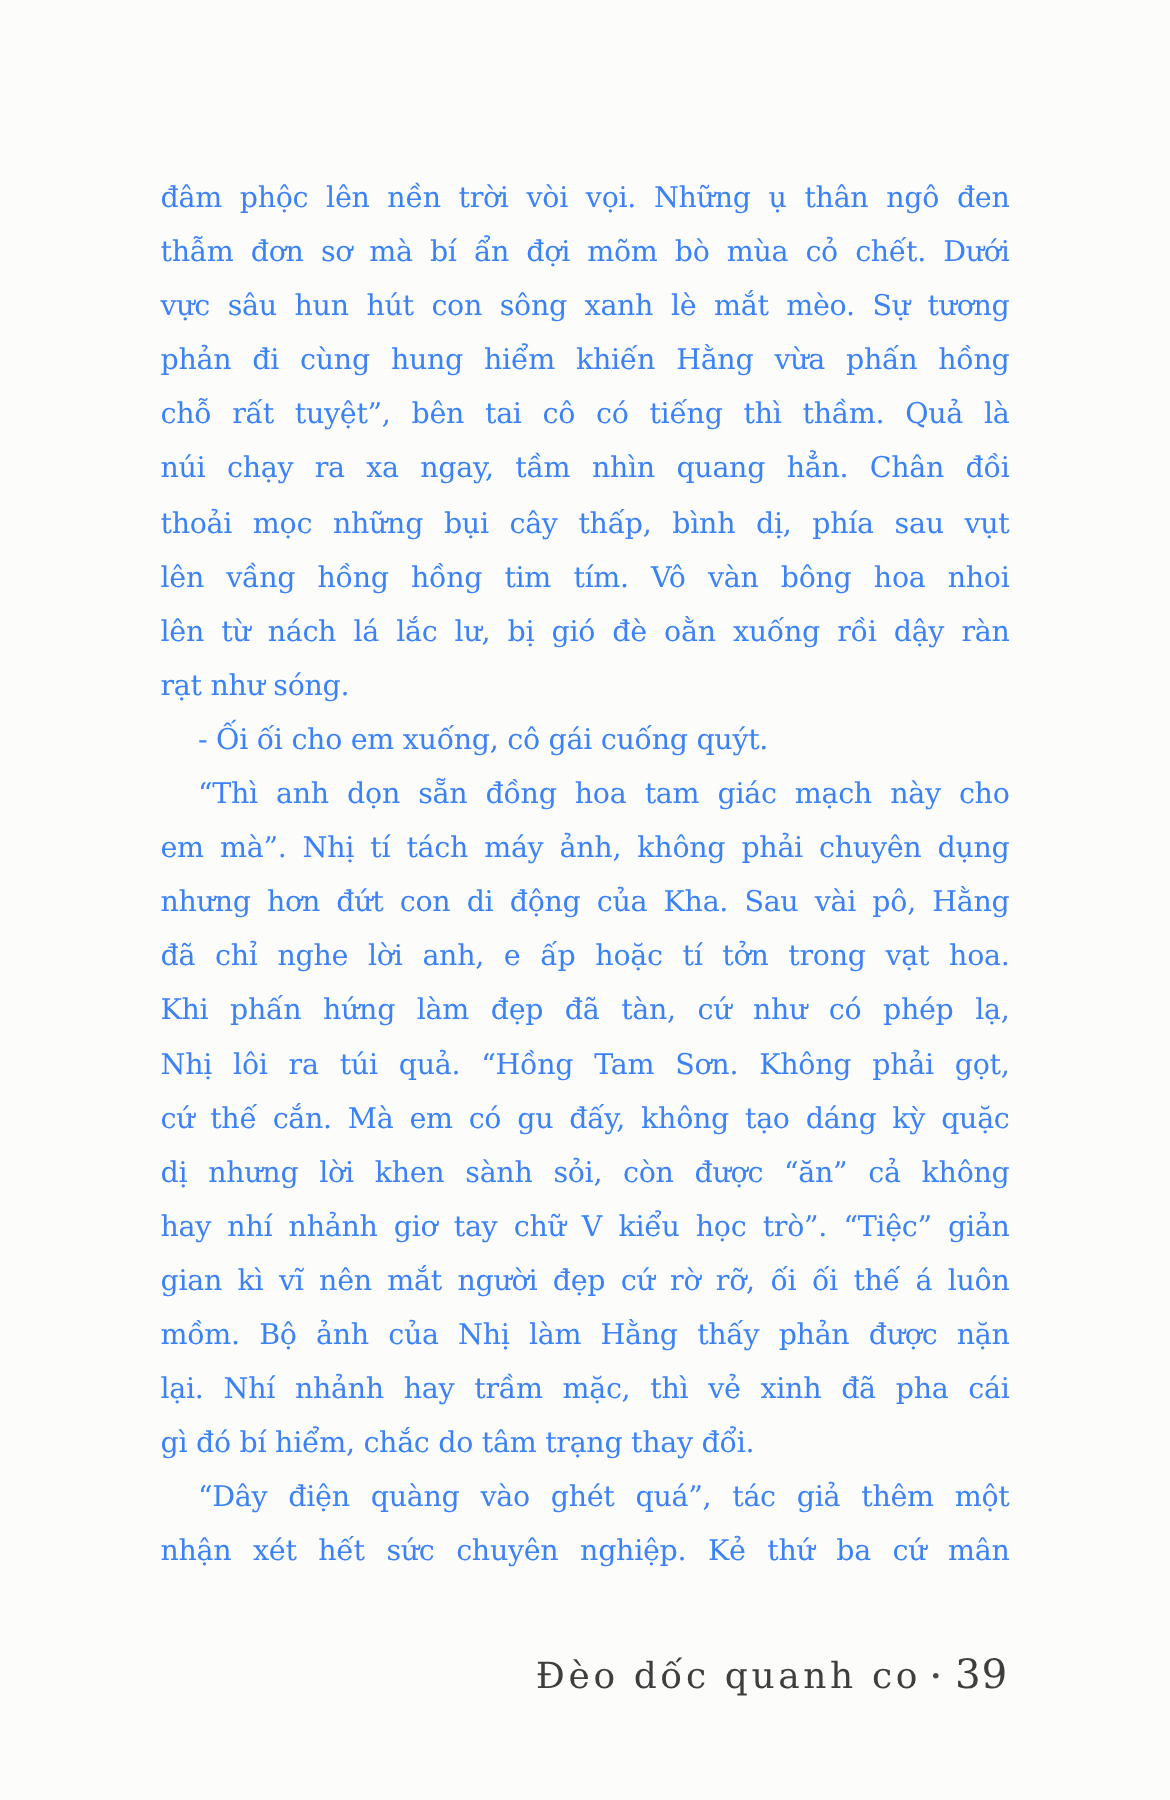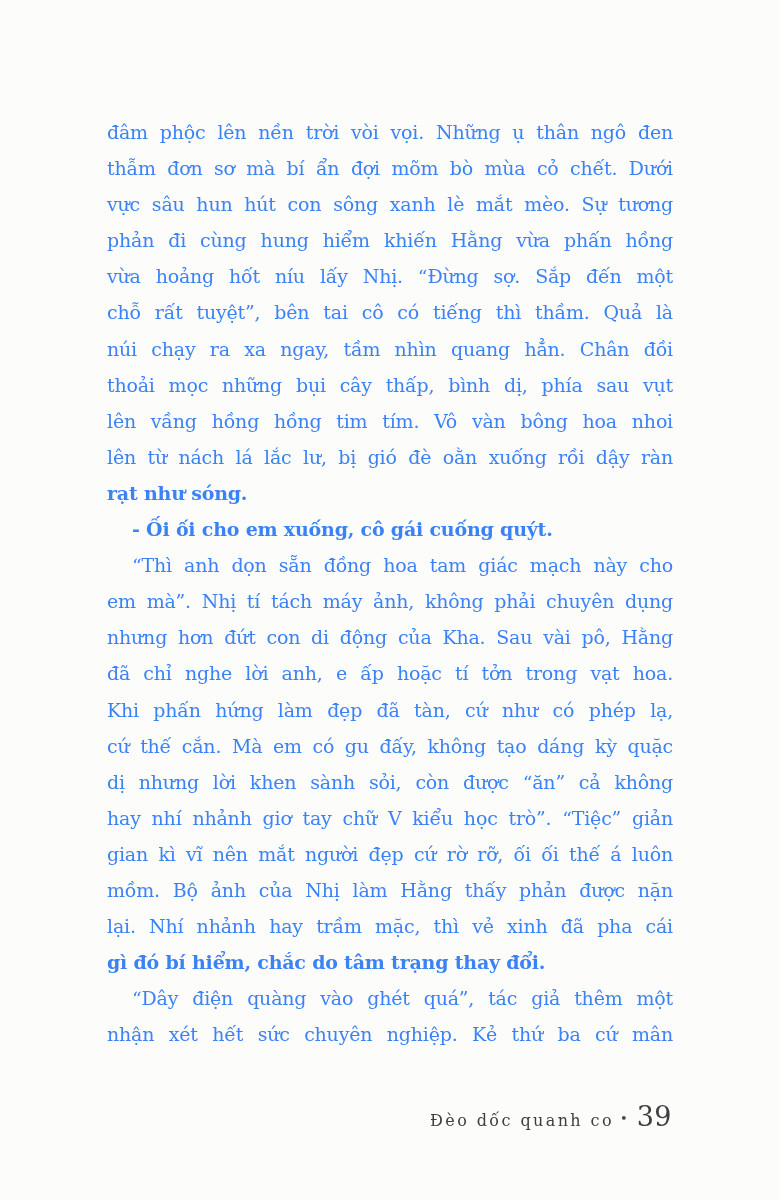--- a/index.html
+++ b/index.html
@@ -26,36 +26,35 @@
   }
   .line {
     text-align: justify;
     text-align-last: justify;
     height: 36.1px;
     overflow: visible;
   }
   .line.no-justify {
     text-align: left;
     text-align-last: left;
-    font-weight: bold;
   }
   .line.indent {
     text-indent: 25px;
   }
   .footer {
     position: absolute;
     top: 1101px;
     right: 108px;
     left: 107px;
     text-align: right;
     color: #3e3e3e;
     white-space: nowrap;
   }
   .footer .running-title {
-    font-size: 16px;
+    font-size: 24px;
     letter-spacing: 2.4px;
   }
   .footer .dot {
     font-size: 13px;
     color: #4a4a4a;
     margin: 0 9px 0 6px;
     vertical-align: 3px;
     letter-spacing: 0;
   }
   .footer .pagenum {
@@ -64,33 +63,33 @@
   }
 </style>
 </head>
 <body>
 
 <div class="text-block">
   <div class="line">đâm phộc lên nền trời vòi vọi. Những ụ thân ngô đen</div>
   <div class="line">thẫm đơn sơ mà bí ẩn đợi mõm bò mùa cỏ chết. Dưới</div>
   <div class="line">vực sâu hun hút con sông xanh lè mắt mèo. Sự tương</div>
   <div class="line">phản đi cùng hung hiểm khiến Hằng vừa phấn hồng</div>
-  <div class="line">vừa hoảng hốt níu lấy Nhị. “Đừng sợ. Sắp đến một</div>
   <div class="line">chỗ rất tuyệt”, bên tai cô có tiếng thì thầm. Quả là</div>
   <div class="line">núi chạy ra xa ngay, tầm nhìn quang hẳn. Chân đồi</div>
   <div class="line">thoải mọc những bụi cây thấp, bình dị, phía sau vụt</div>
   <div class="line">lên vầng hồng hồng tim tím. Vô vàn bông hoa nhoi</div>
   <div class="line">lên từ nách lá lắc lư, bị gió đè oằn xuống rồi dậy ràn</div>
   <div class="line no-justify">rạt như sóng.</div>
   <div class="line indent no-justify">- Ối ối cho em xuống, cô gái cuống quýt.</div>
   <div class="line indent">“Thì anh dọn sẵn đồng hoa tam giác mạch này cho</div>
   <div class="line">em mà”. Nhị tí tách máy ảnh, không phải chuyên dụng</div>
   <div class="line">nhưng hơn đứt con di động của Kha. Sau vài pô, Hằng</div>
   <div class="line">đã chỉ nghe lời anh, e ấp hoặc tí tởn trong vạt hoa.</div>
   <div class="line">Khi phấn hứng làm đẹp đã tàn, cứ như có phép lạ,</div>
+  <div class="line">Nhị lôi ra túi quả. “Hồng Tam Sơn. Không phải gọt,</div>
   <div class="line">cứ thế cắn. Mà em có gu đấy, không tạo dáng kỳ quặc</div>
   <div class="line">dị nhưng lời khen sành sỏi, còn được “ăn” cả không</div>
   <div class="line">hay nhí nhảnh giơ tay chữ V kiểu học trò”. “Tiệc” giản</div>
   <div class="line">gian kì vĩ nên mắt người đẹp cứ rờ rỡ, ối ối thế á luôn</div>
   <div class="line">mồm. Bộ ảnh của Nhị làm Hằng thấy phản được nặn</div>
   <div class="line">lại. Nhí nhảnh hay trầm mặc, thì vẻ xinh đã pha cái</div>
   <div class="line no-justify">gì đó bí hiểm, chắc do tâm trạng thay đổi.</div>
   <div class="line indent">“Dây điện quàng vào ghét quá”, tác giả thêm một</div>
   <div class="line">nhận xét hết sức chuyên nghiệp. Kẻ thứ ba cứ mân</div>
 </div>

